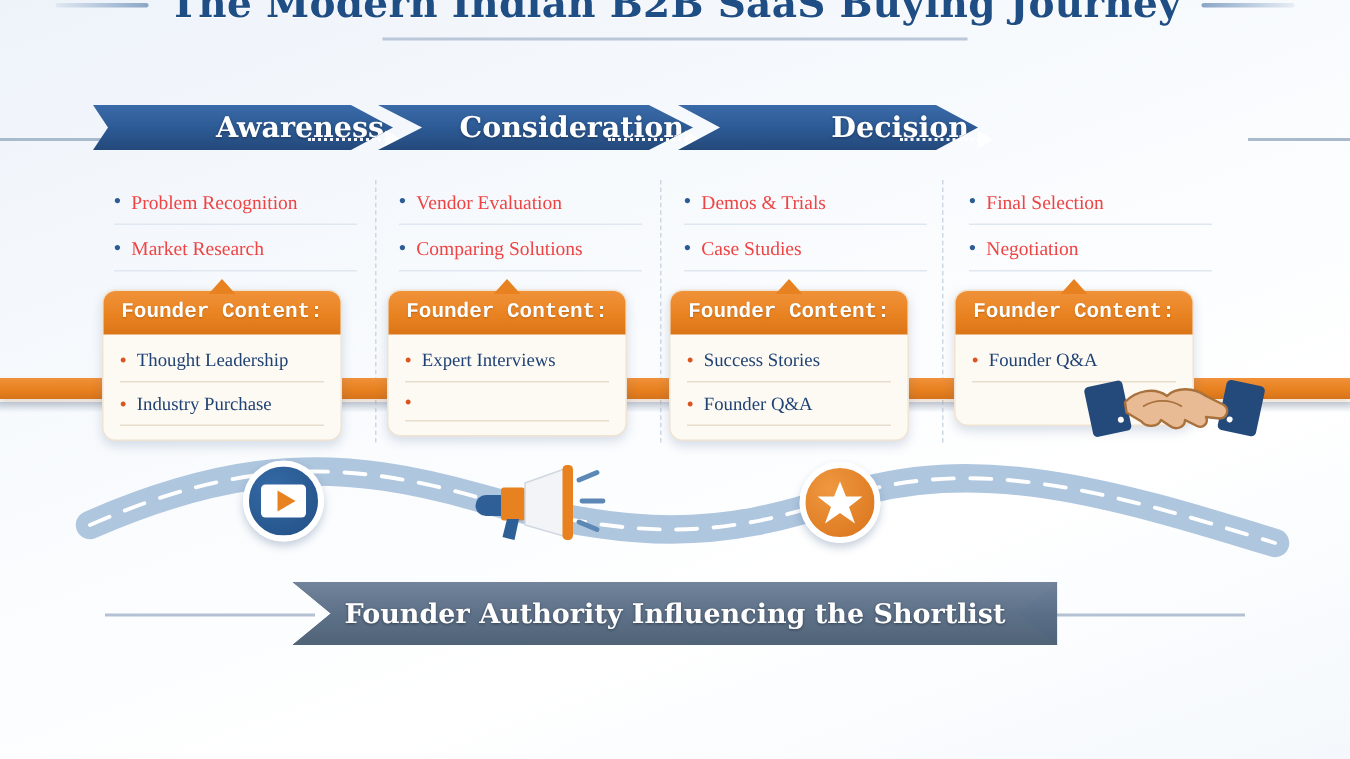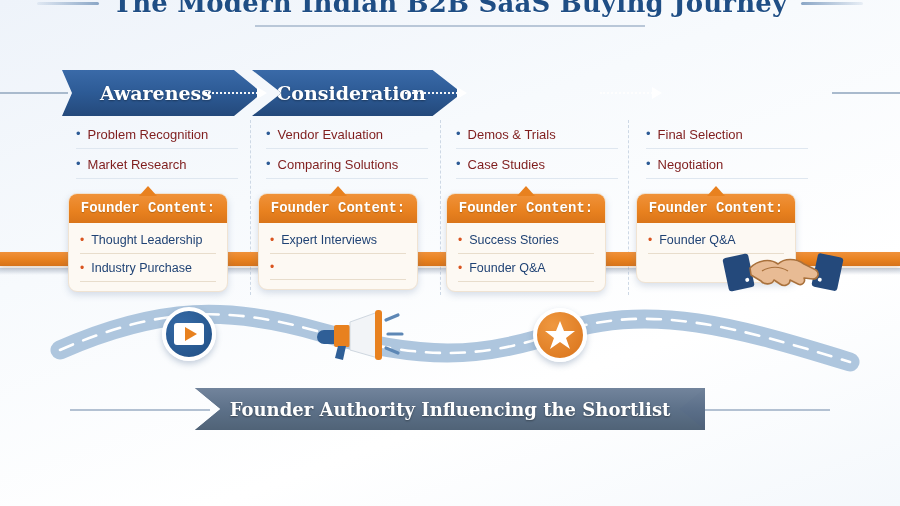--- a/index.html
+++ b/index.html
@@ -71,24 +71,24 @@
     position: absolute;
     top: 22px; height: 2px;
     background: #a9bacd;
   }
   .arrow-tail-line.l { left: 0; width: 68px; }
   .arrow-tail-line.r { right: 0; width: 68px; }
 
   .chevron {
     position: absolute;
     top: 0;
-    height: 46px;
+    height: 30px;
     display: flex;
     align-items: center;
-    justify-content: center;
+    justify-content: flex-end;
     background: linear-gradient(180deg, #3a6aa8 0%, #2d5b96 48%, #24497b 100%);
     color: #ffffff;
     font-family: "DejaVu Serif", serif;
     font-weight: bold;
     font-size: 19px;
     text-shadow: 0 1px 2px rgba(0,0,0,0.35);
     box-shadow: 0 2px 4px rgba(30,60,100,0.28);
   }
   .chev-first {
     clip-path: polygon(0 0, 86% 0, 100% 50%, 86% 100%, 0 100%, 5% 50%);
@@ -149,23 +149,23 @@
     margin-bottom: 5px;
   }
   .bul:last-child { margin-bottom: 0; }
   .bul .dot {
     color: #2d5b96;
     font-size: 13px;
     line-height: 1;
     transform: translateY(-1px);
   }
   .bul .txt {
-    font-family: Liberation Sans, sans-serif;
+    font-family: Liberation Serif, serif;
     font-size: 13px;
-    color: #7f1d1d;
+    color: #ef4444;
     white-space: nowrap;
   }
 
   
   .orange-band {
     position: absolute;
     left: 0; top: 252px;
     width: 900px; height: 14px;
     background: linear-gradient(180deg, #f0913a 0%, #e8811f 55%, #d6731a 100%);
     box-shadow: 0 3px 5px rgba(180,110,40,0.22);
@@ -211,21 +211,21 @@
     display: flex;
     align-items: baseline;
     gap: 7px;
     padding: 2px 0 6px 0;
     border-bottom: 1px solid #e8ddcc;
     margin-bottom: 5px;
   }
   .cbul:last-child { margin-bottom: 0; }
   .cbul .dot { color: #d9541f; font-size: 12px; line-height: 1; }
   .cbul .txt {
-    font-family: Liberation Sans, sans-serif;
+    font-family: Liberation Serif, serif;
     font-size: 12.5px;
     color: #1f4274;
     white-space: nowrap;
   }
 
   
   .road { position: absolute; left: 0; top: 288px; width: 900px; height: 110px; }
 
   .roadicon {
     position: absolute;
@@ -316,20 +316,23 @@
     </div>
 
     <div class="chevron chev-mid" style="left:252px; width:210px;">
       <span class="chev-label">Consideration</span>
     </div>
     <div class="dotarrow" style="left:405px; width:62px;">
       <div class="dots"></div>
       <div class="head"></div>
     </div>
 
+    <div class="chevron chev-mid" style="left:452px; width:200px;">
+      <span class="chev-label">Decision</span>
+    </div>
     <div class="dotarrow" style="left:600px; width:62px;">
       <div class="dots"></div>
       <div class="head"></div>
     </div>
 
   </div>
 
   <div class="col-sep" style="left:250px;"></div>
   <div class="col-sep" style="left:440px;"></div>
   <div class="col-sep" style="left:628px;"></div>

